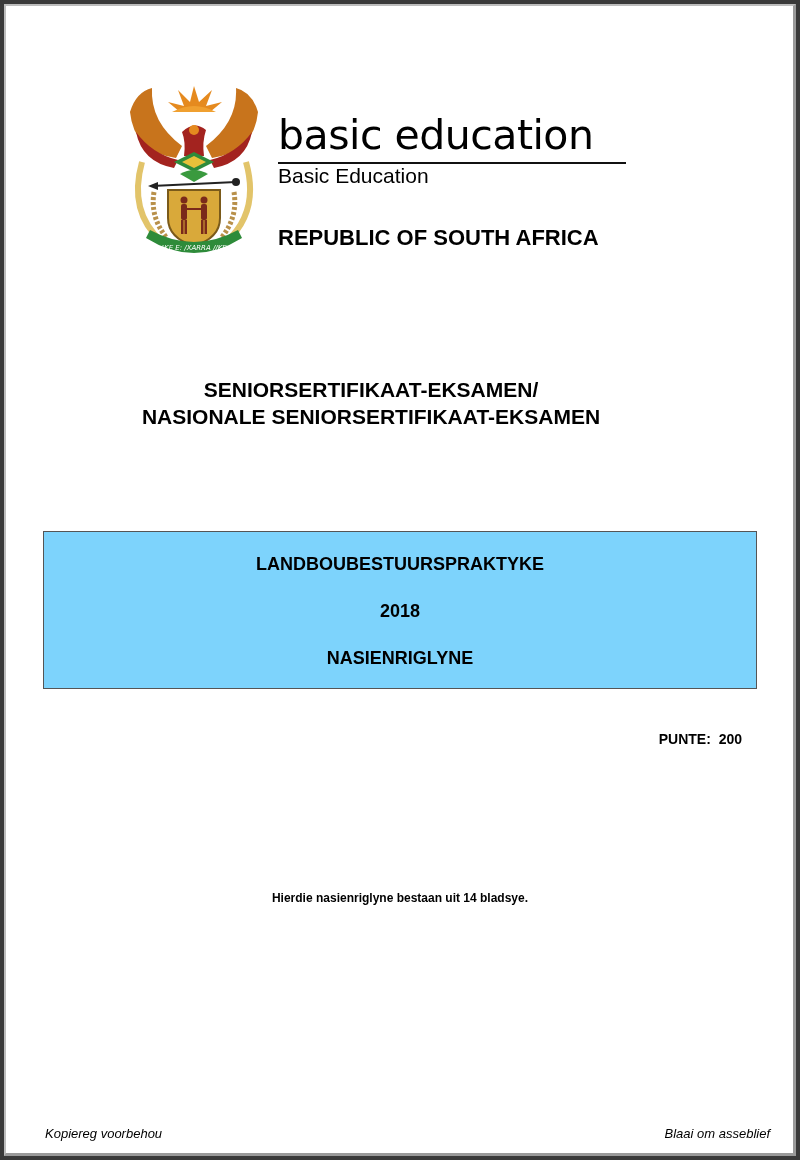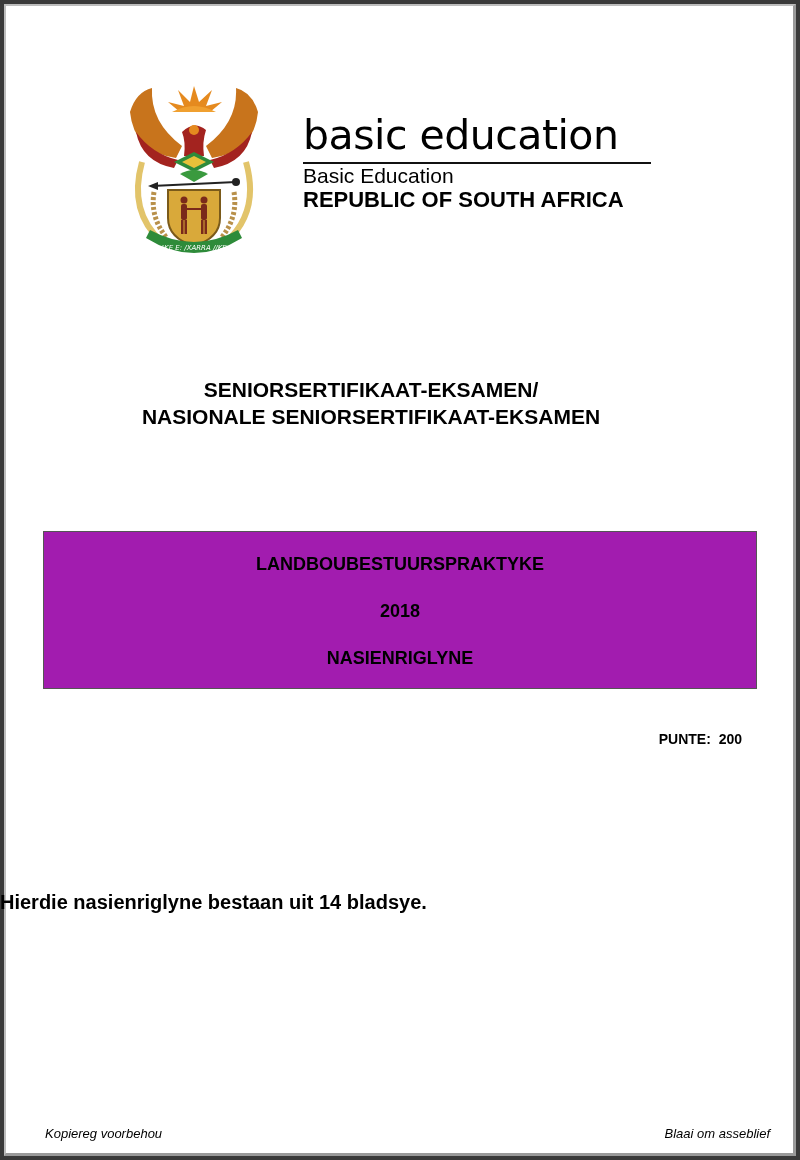--- a/index.html
+++ b/index.html
@@ -11,45 +11,45 @@
   .frame-outer {
     position: absolute; left: 0; top: 0; width: 800px; height: 1160px;
     box-sizing: border-box; border: 4px solid #3a3a3a;
   }
   .frame-inner {
     position: absolute; left: 4px; top: 4px; right: 4px; bottom: 4px;
     border-right: 3px solid #9a9a9a; border-bottom: 3px solid #9a9a9a;
     border-left: 2px solid #bdbdbd; border-top: 2px solid #bdbdbd;
   }
   .crest { position: absolute; left: 122px; top: 82px; width: 144px; height: 178px; }
-  .brand { position: absolute; left: 303px; top: 112px; }
+  .brand { position: absolute; left: 278px; top: 112px; }
   .brand-title {
     font-family: "DejaVu Sans", sans-serif; font-size: 41px; line-height: 46px;
     letter-spacing: -0.5px; color: #000; white-space: nowrap;
   }
   .brand-rule { width: 348px; height: 2px; background: #111; margin-top: 4px; }
   .brand-line { font-size: 21px; line-height: 24px; white-space: nowrap; }
   .brand-line.first { margin-top: 6px; }
-  .brand-line.bold { font-weight: bold; font-size: 22px; }
+  .brand-line.bold { font-weight: bold; font-size: 22px; margin-top: 38px; }
   .exam-title {
     position: absolute; left: 0; width: 742px; top: 376px; text-align: center;
     font-weight: bold; font-size: 21px; line-height: 27px;
   }
   .subject-box {
     position: absolute; left: 43px; top: 531px; width: 714px; height: 158px;
-    background: #a21caf; border: 1px solid #555; box-sizing: border-box;
+    background: #7dd3fc; border: 1px solid #555; box-sizing: border-box;
     text-align: center; font-weight: bold; font-size: 18px;
   }
   .subject-box div { position: absolute; left: 0; right: 0; }
   .points {
     position: absolute; right: 58px; top: 731px; font-weight: bold; font-size: 14px;
   }
   .pages-note {
-    position: absolute; left: 0; width: 800px; top: 891px; text-align: left;
-    font-weight: bold; font-size: 20px;
+    position: absolute; left: 0; width: 800px; top: 891px; text-align: center;
+    font-weight: bold; font-size: 12px;
   }
   .footer-left, .footer-right {
     position: absolute; top: 1126px; font-style: italic; font-size: 13px;
   }
   .footer-left { left: 45px; }
   .footer-right { right: 30px; }
 </style>
 </head>
 <body>
 

